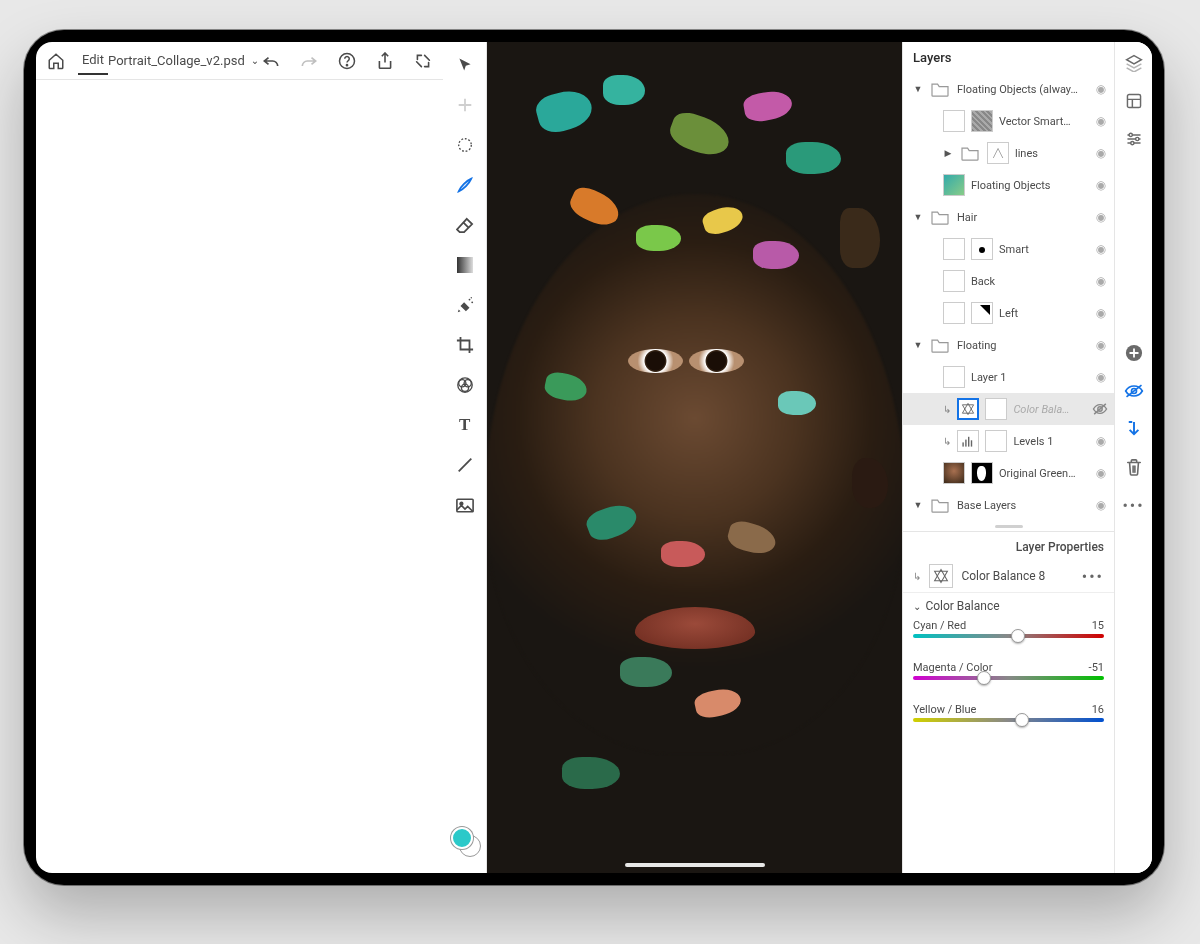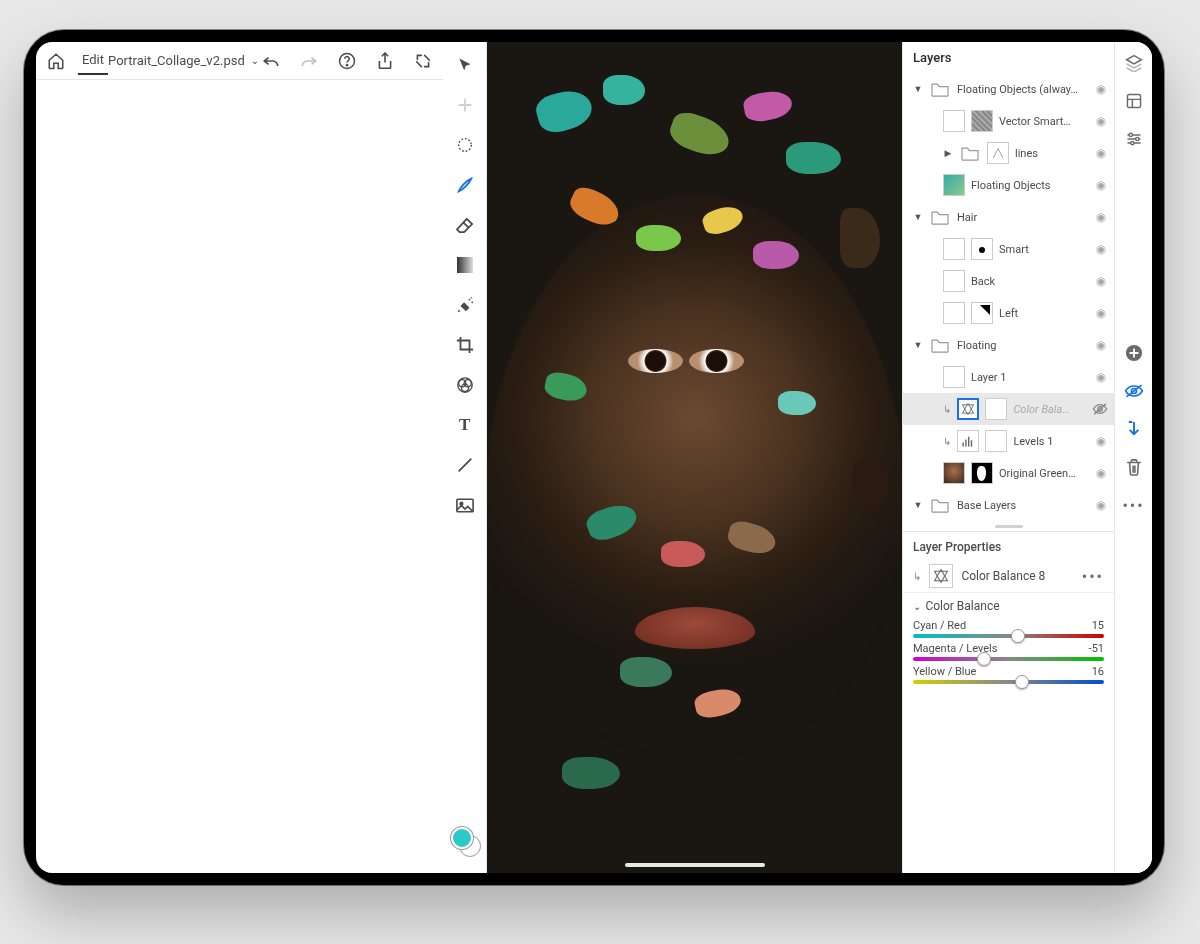--- a/index.html
+++ b/index.html
@@ -121,30 +121,30 @@
   .layer-row .name { flex:1; white-space:nowrap; overflow:hidden; text-overflow:ellipsis; font-size:11px;}
   .layer-row .name.dim { color:#aaa;font-style:italic; }
   .layer-row .vis { width:18px; text-align:center; color:#aaa; font-size:12px;}
   .indent1 { padding-left:10px; }
   .indent3 { padding-left:40px; }
 
   .drag-handle { height:10px; display:flex; justify-content:center; align-items:center;}
   .drag-handle::after{content:"";width:28px;height:3px;background:#d0d0d0;border-radius:2px;}
 
   .layer-props {
-    border-top:1px solid #e5e5e5; padding:8px 0 0;
+    border-top:1px solid #e5e5e5; padding:8px 0 0;text-align:right;
   }
   .layer-props .title { padding:0 10px 6px; font-size:12px; font-weight:500;}
   .layer-props .row { display:flex; align-items:center; gap:8px; padding:4px 10px; }
   .layer-props .row .thumb { width:24px;height:24px;border:1px solid #ccc; display:flex; align-items:center; justify-content:center;}
   .layer-props .row .dots { margin-left:auto; font-size:16px; letter-spacing:2px; color:#666;}
 
   .color-balance { border-top:1px solid #eee; padding:6px 10px 4px; }
   .color-balance .hdr { font-size:12px; margin-bottom:6px; display:flex; align-items:center; gap:4px;}
-  .slider-row { margin-bottom:4px; }
+  .slider-row { margin-bottom:23px; }
   .slider-row .lbls { display:flex; justify-content:space-between; font-size:11px; margin-bottom:2px;}
   .slider-row .track { height:4px; border-radius:2px; position:relative; }
   .slider-row .knob { position:absolute; top:50%; transform:translate(-50%,-50%); width:14px; height:14px; border-radius:50%; background:#fff; border:1px solid #999; box-shadow:0 1px 2px rgba(0,0,0,0.3);}
   .track.cr { background:linear-gradient(to right,#00c0c0,#888,#d00000);}
   .track.mg { background:linear-gradient(to right,#d000d0,#888,#00c000);}
   .track.yb { background:linear-gradient(to right,#d0d000,#888,#0050d0);}
 
   
   .iconstrip {
     width:38px; border-left:1px solid #e5e5e5; background:#fff;
@@ -487,21 +487,21 @@
               <div class="lbls">
                   <span>Cyan / Red</span>
                   <span>15</span>
                 </div>
               <div class="track cr">
                   <div class="knob" style="left:55%;"></div>
                 </div>
             </div>
             <div class="slider-row">
               <div class="lbls">
-                  <span>Magenta / Levels</span>
+                  <span>Magenta / Color</span>
                   <span>-51</span>
                 </div>
               <div class="track mg">
                   <div class="knob" style="left:37%;"></div>
                 </div>
             </div>
             <div class="slider-row">
               <div class="lbls">
                   <span>Yellow / Blue</span>
                   <span>16</span>

